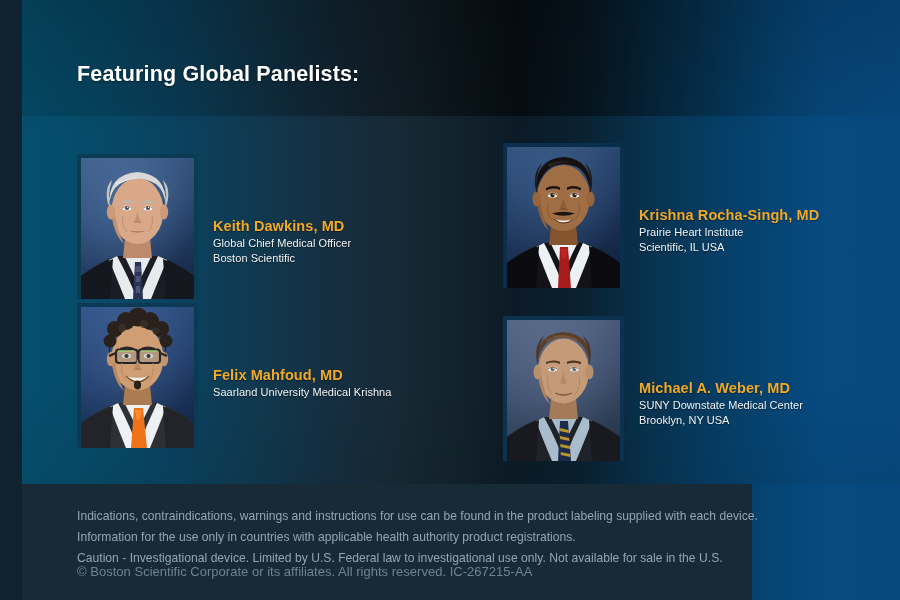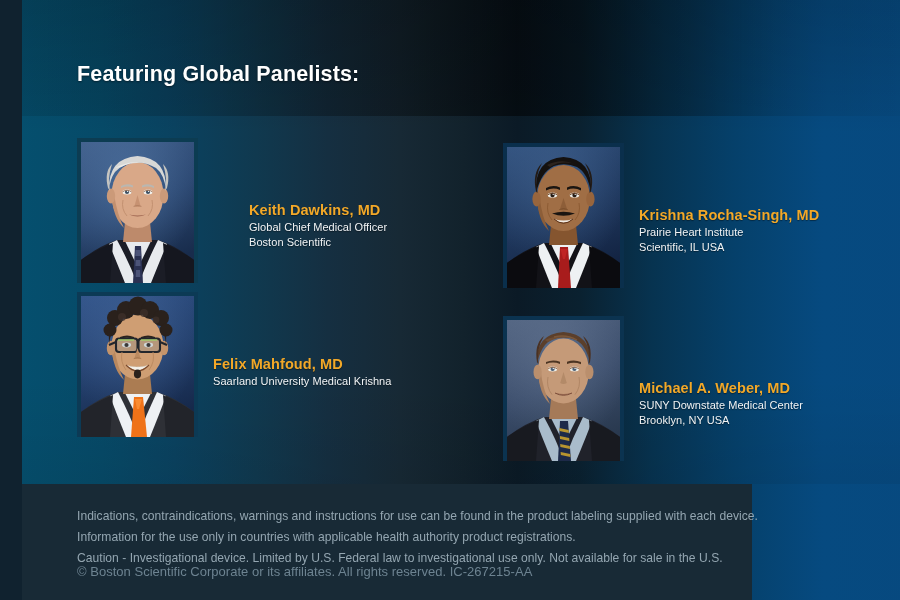--- a/index.html
+++ b/index.html
@@ -56,23 +56,23 @@
   
   #heading {
     position:absolute; left:55px; top:62px;
     font-size:21.5px; font-weight:bold; color:#ffffff;
     letter-spacing:0.15px;
     text-shadow:0 1px 2px rgba(0,0,0,0.45);
   }
 
   
   .panelist { position:absolute; display:flex; align-items:flex-start; }
-  #p0 { left:55px;  top:138px;gap:36px; }
+  #p0 { left:55px;  top:154px; }
   #p1 { left:481px; top:143px; }
-  #p2 { left:55px;  top:292px; }
+  #p2 { left:55px;  top:303px; }
   #p3 { left:481px; top:316px; }
 
   .photo {
     width:121px; height:145px;
     flex:0 0 121px;
     position:relative;
     overflow:hidden;
     background:#1d2e4a;
   }
   .photo svg { display:block; width:121px; height:145px; }

